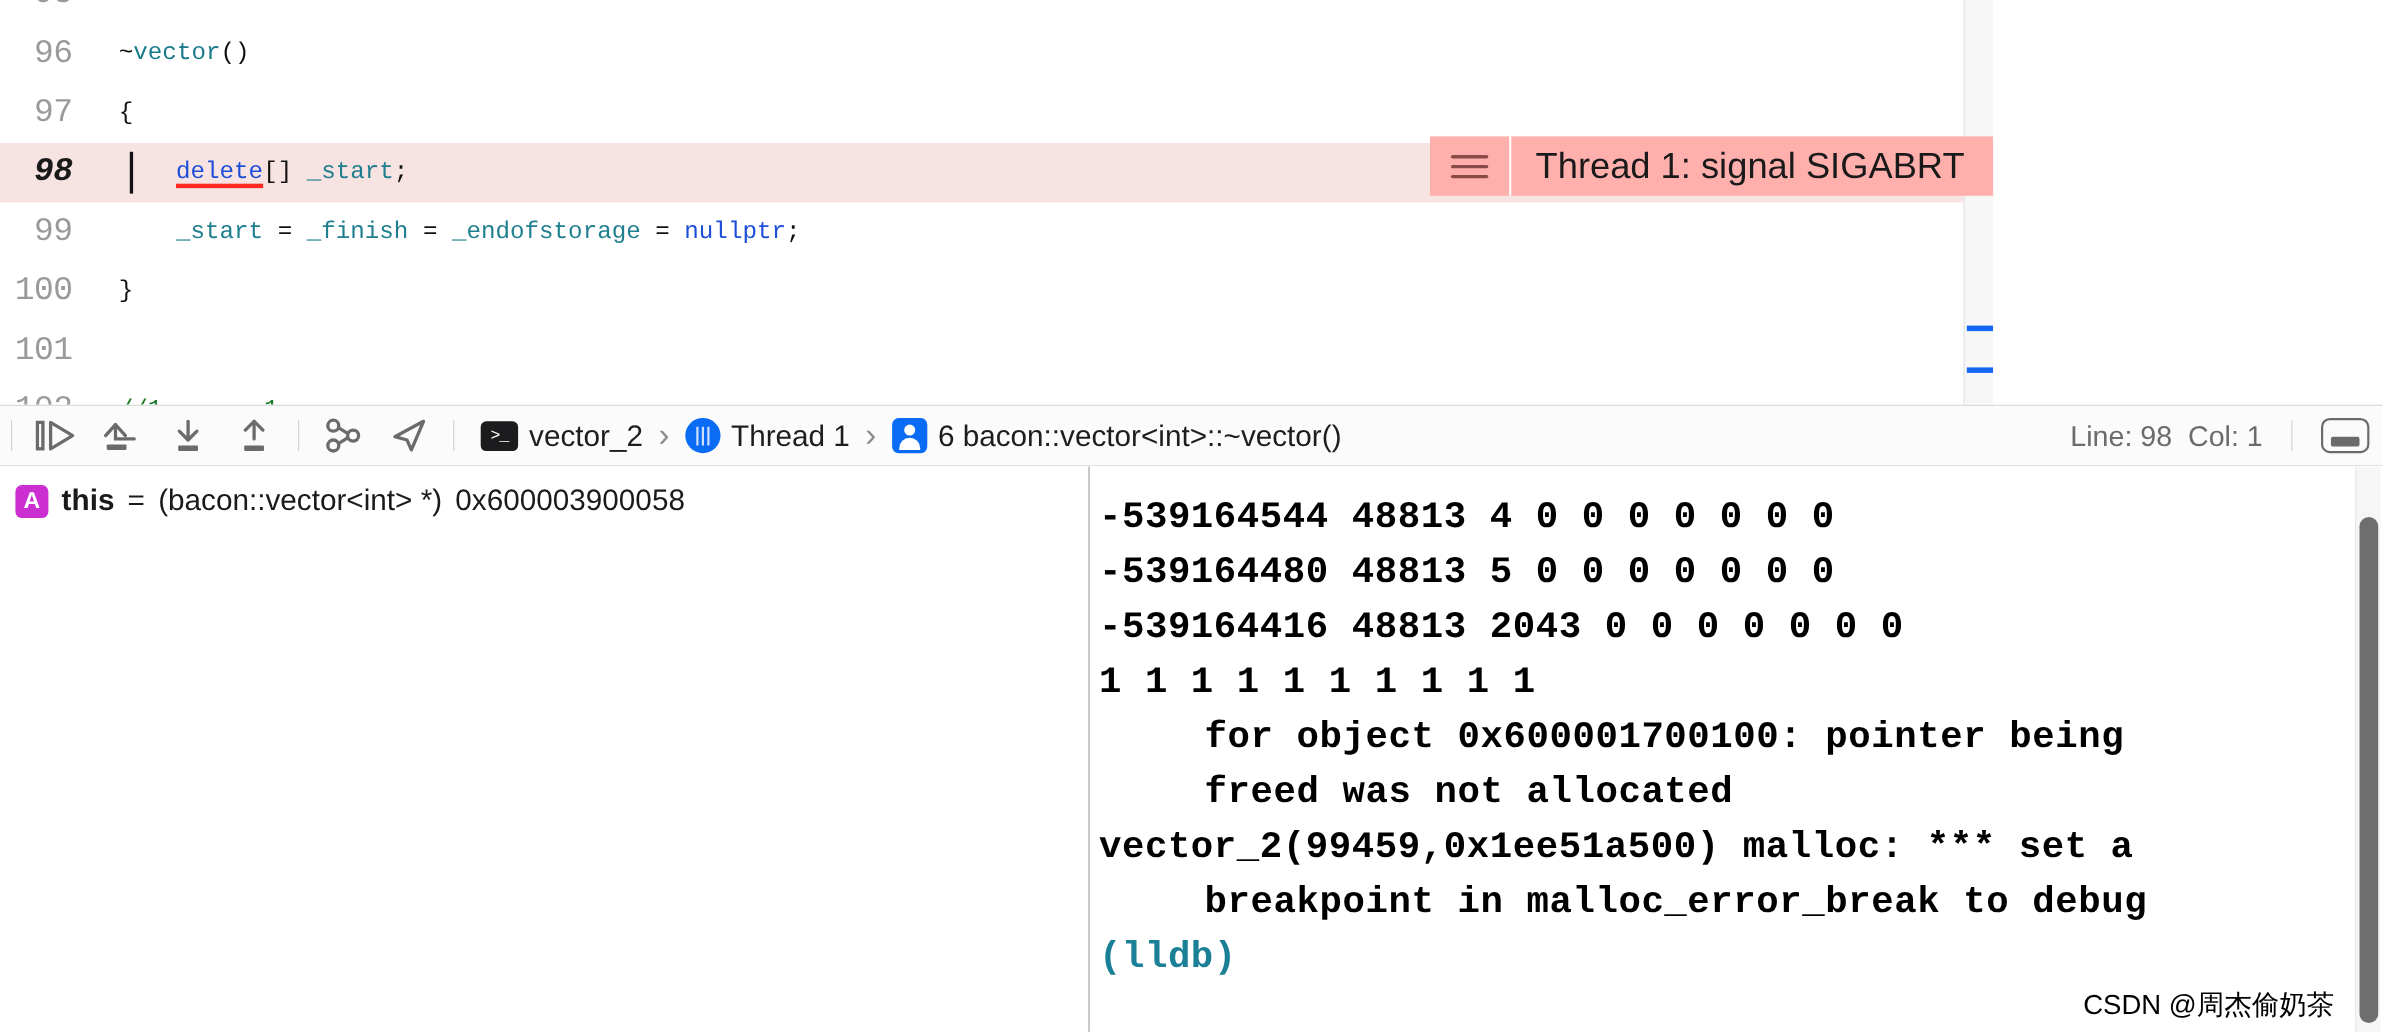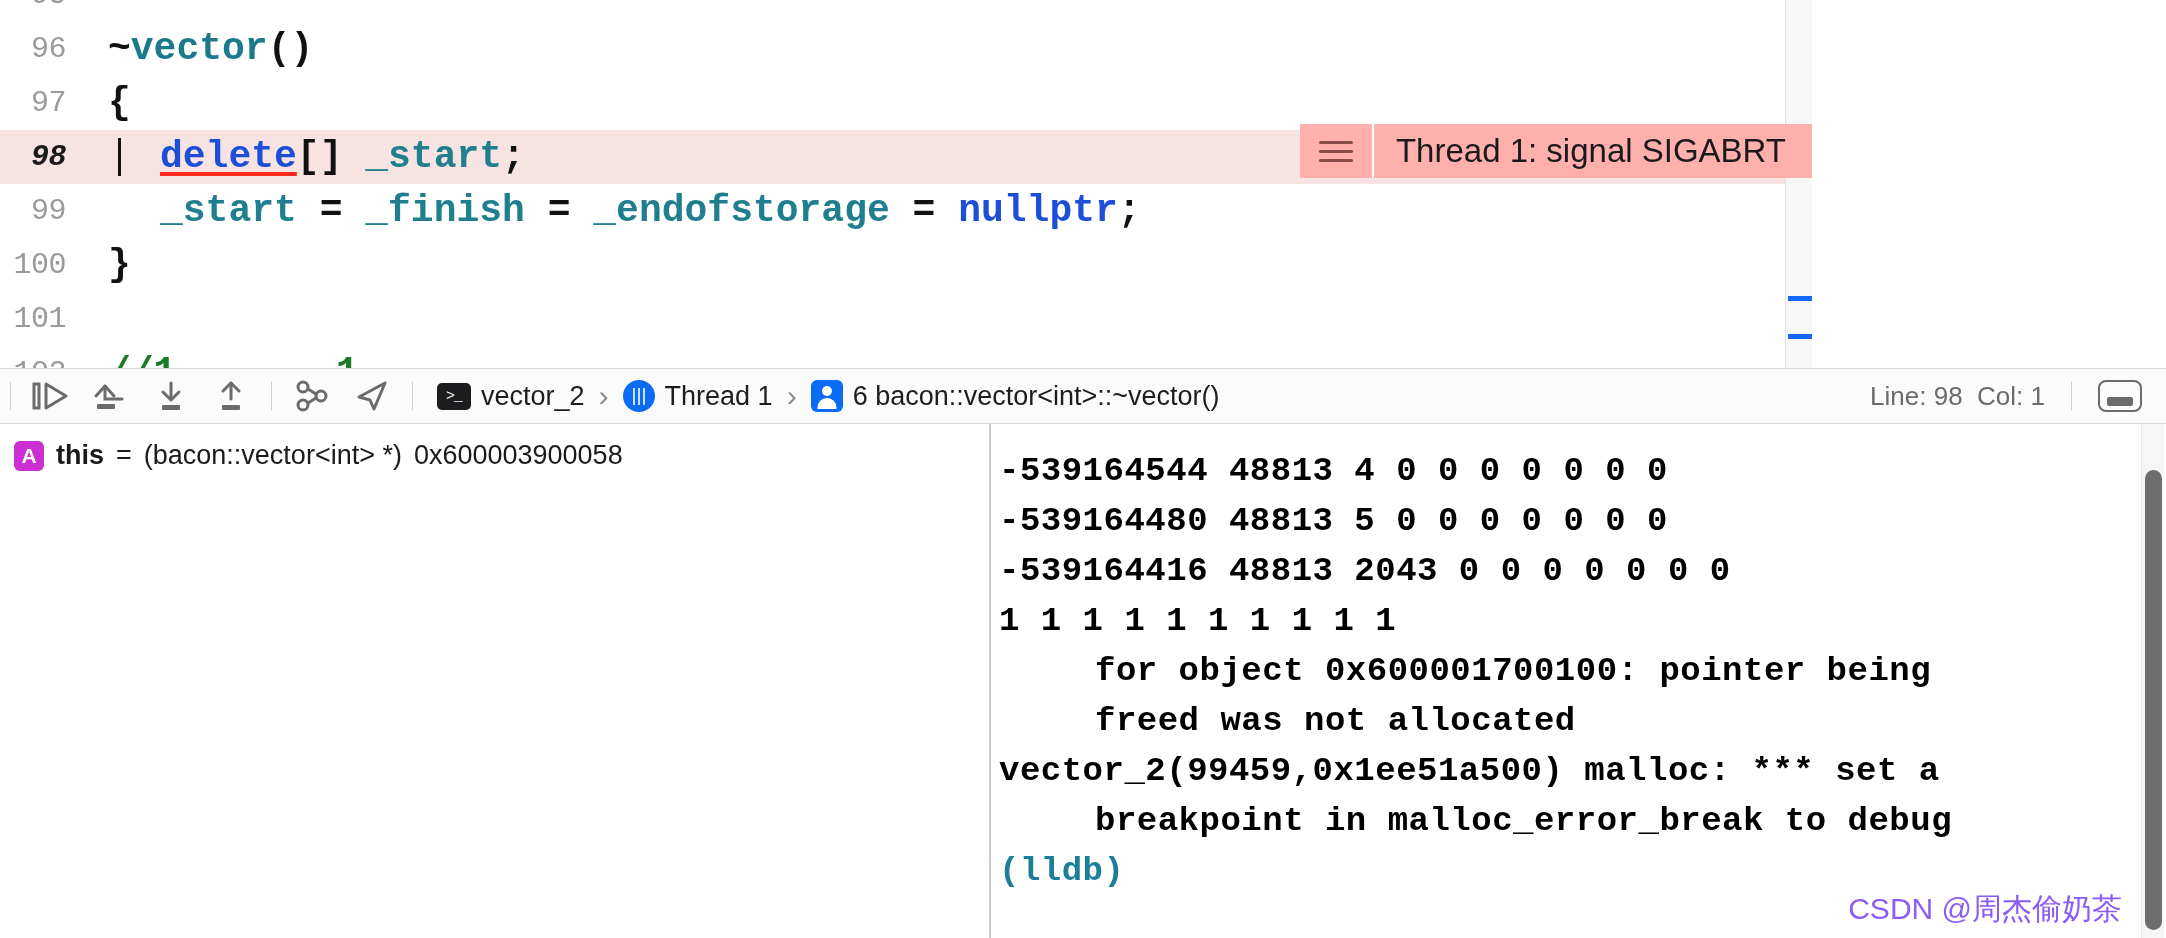--- a/index.html
+++ b/index.html
@@ -65,26 +65,25 @@
   .caret {
     position: absolute;
     left: 118px;
     top: 8px;
     width: 3px;
     height: 38px;
     background: #111;
   }
   .code-text {
     font-family: "Liberation Mono", monospace;
-    font-size: 38px;
+    font-size: 22px;
     white-space: pre;
     padding-left: 24px;
     color: #111;
     line-height: 1;
-    font-weight: bold;
   }
   .tok-type     { color: #1a7a8c; }
   .tok-teal     { color: #1f7f8f; margin-top: 36px; }
   .tok-kw       { color: #1d4ed8; }
   .tok-plain    { color: #111111; }
   .tok-comment  { color: #1a7a25; }
   .err-underline {
     text-decoration: underline;
     text-decoration-color: #ff2a1f;
     text-decoration-thickness: 4px;
@@ -242,21 +241,21 @@
     left: 50%; bottom: 3px;
     transform: translateX(-50%);
     width: 19px; height: 11px;
     border-radius: 10px 10px 0 0;
     background: #fff;
   }
   .bar-right {
     margin-left: auto;
     display: flex;
     align-items: center;
-    padding-right: 24px;
+    padding-right: 12px;
     color: #6b6b6b;
     font-size: 26px;
     gap: 2px;
   }
   .linecol { white-space: pre; padding-right: 14px; }
   .panel-toggle {
     width: 44px; height: 32px;
     border: 2px solid #6b6b6b;
     border-radius: 8px;
     display: flex;
@@ -363,22 +362,22 @@
     width: 17px;
     height: 460px;
     border-radius: 9px;
     background: #6e6e6e;
   }
 
   .watermark {
     position: absolute;
     right: 44px;
     bottom: 8px;
-    font-size: 30px;
-    color: #8b5cf6;
+    font-size: 25px;
+    color: #000000;
     white-space: nowrap;
     pointer-events: none;
   }
 </style>
 </head>
 <body>
 
 <div class="app">
 
   <div class="editor">

